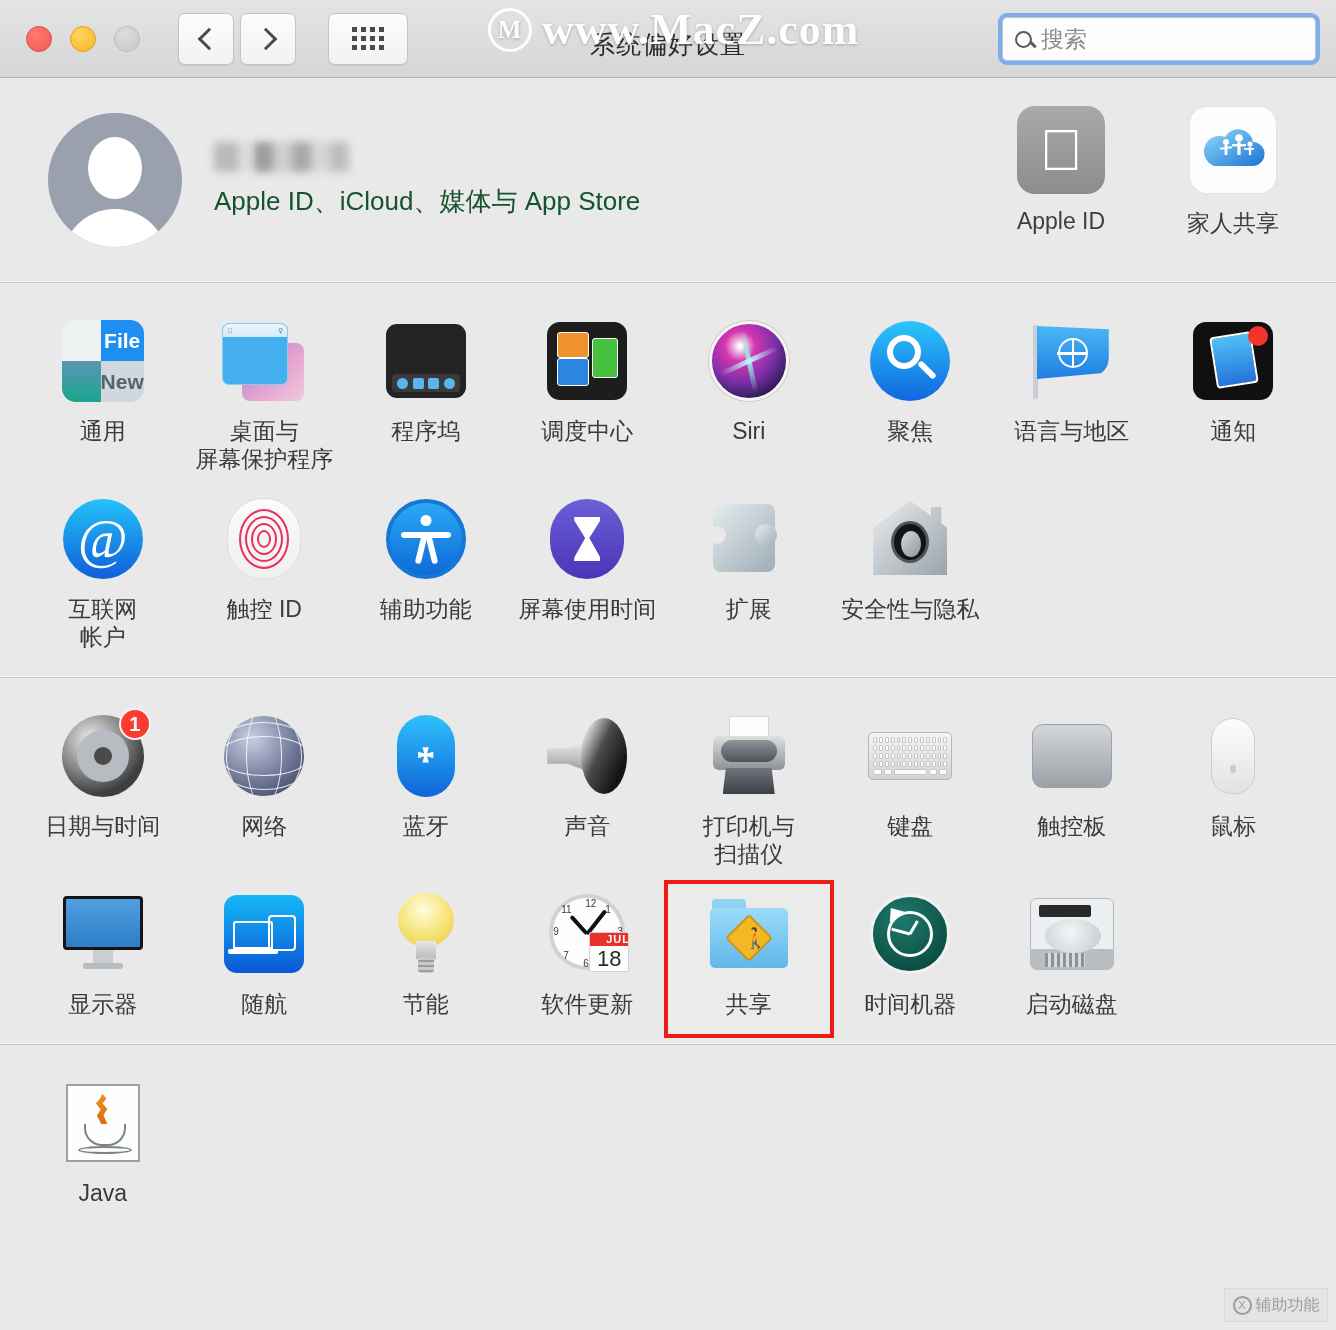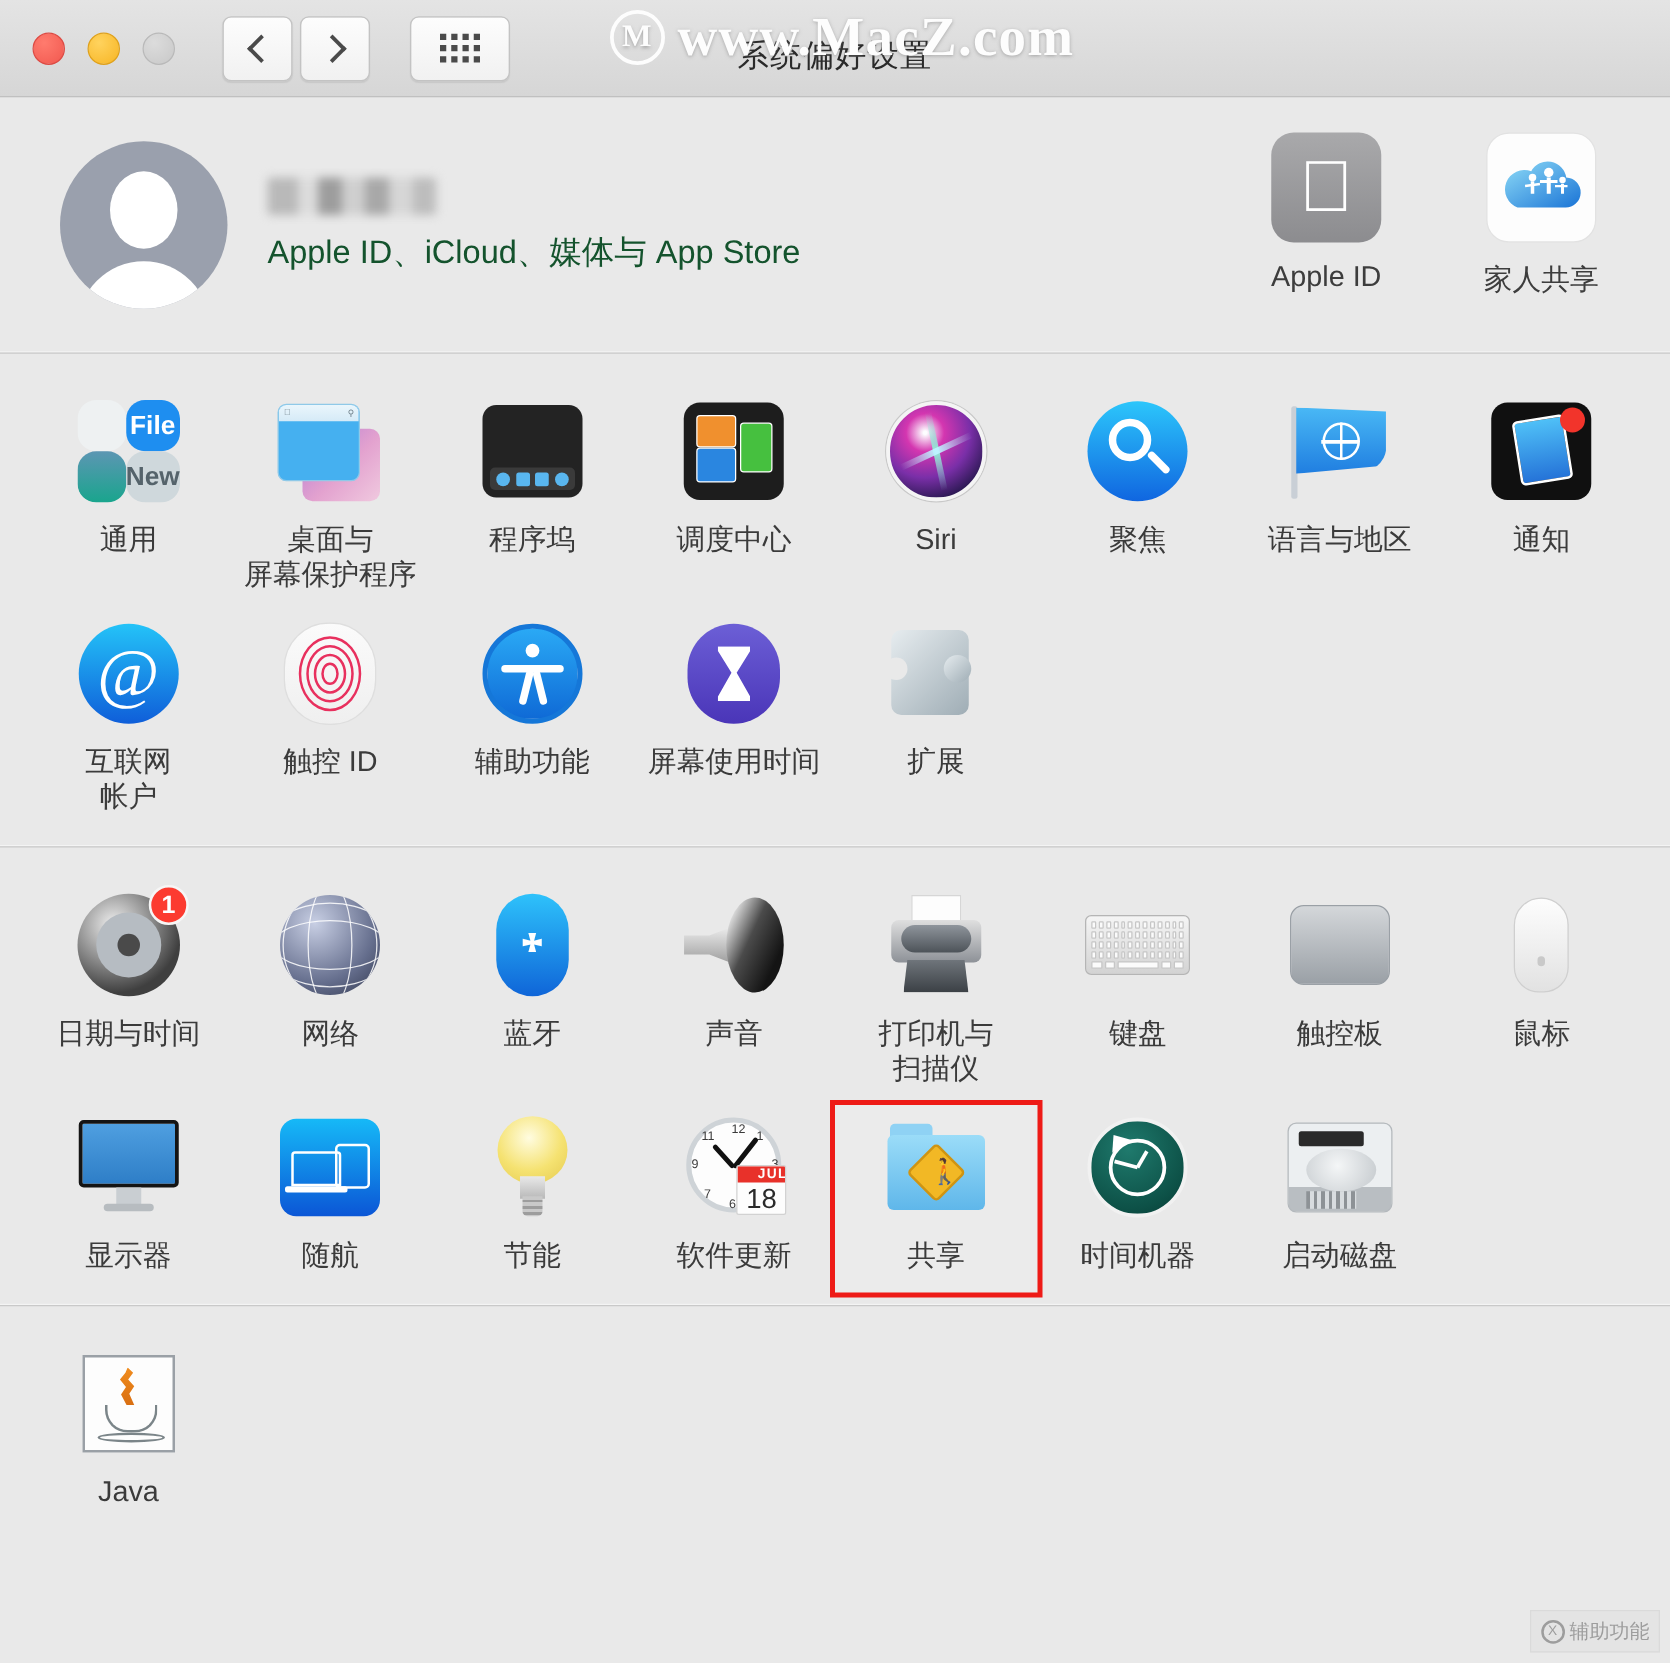--- a/index.html
+++ b/index.html
@@ -129,21 +129,21 @@
   .badge {
     position: absolute; top: -6px; right: -6px;
     min-width: 32px; height: 32px; border-radius: 16px;
     background: #fc3b30; color: #fff; font-size: 20px; font-weight: bold;
     display: flex; align-items: center; justify-content: center;
     border: 2px solid #f6f6f6;
   }
 
   
   .ic-general { width: 82px; height: 82px; border-radius: 14px; overflow: hidden; display: grid; grid-template-columns: 1fr 1fr; grid-template-rows: 1fr 1fr; font-size: 21px; font-weight: bold; }
-  .ic-general div { display: flex; align-items: center; justify-content: center; border-radius: 15px; }
+  .ic-general div { display: flex; align-items: center; justify-content: center; }
   .ic-general .q1 { background: #eef1f2; }
   .ic-general .q2 { background: #1e8ef0; color: #fff; }
   .ic-general .q3 { background: linear-gradient(to bottom,#5c96b3,#19a58d); }
   .ic-general .q4 { background: #cfd8dc; color: #55636b; }
 
   .ic-desktop { width: 84px; height: 80px; position: relative; }
   .ic-desktop .back { position:absolute; right:2px; bottom:0; width:62px; height:58px; border-radius:8px;
     background: linear-gradient(135deg,#b07ad4,#e3a2cf 55%,#f0c9df); }
   .ic-desktop .front { position:absolute; left:0; top:2px; width:66px; height:62px; border-radius:7px;
     background:#45b0f0; border:1px solid #8fc9e8; overflow:hidden; }
@@ -391,20 +391,26 @@
       </div>
     </div>
 
     <div class="win-title">系统偏好设置</div>
 
     <div class="watermark-top">
       <span class="wm-circle">M</span>
       <span>www.MacZ.com</span>
     </div>
 
+    <div class="searchwrap">
+      <div class="searchfield">
+        <span class="mag"></span>
+        <span>搜索</span>
+      </div>
+    </div>
   </div>
 
   <div class="content">
 
     <div class="account-sec">
       <div class="avatar">
         <div class="head"></div>
           <div class="body"></div>
       </div>
       <div class="acct-text">
@@ -586,20 +592,29 @@
           <div class="icon-box">
             <div class="ic-ext">
                 <div class="pz"></div>
                 <div class="kn"></div>
                 <div class="nt"></div>
               </div>
           </div>
           <div class="cap">扩展</div>
         </div>
 
+        <div class="cell tall">
+          <div class="icon-box">
+            <div class="ic-security">
+                <div class="house"></div>
+                <div class="lens"></div>
+              </div>
+          </div>
+          <div class="cap">安全性与隐私</div>
+        </div>
 
         <div class="cell tall"></div>
       </div>
     </div>
 
     <div class="sec-divider"></div>
 
     <div class="section">
       <div class="grid">
 

